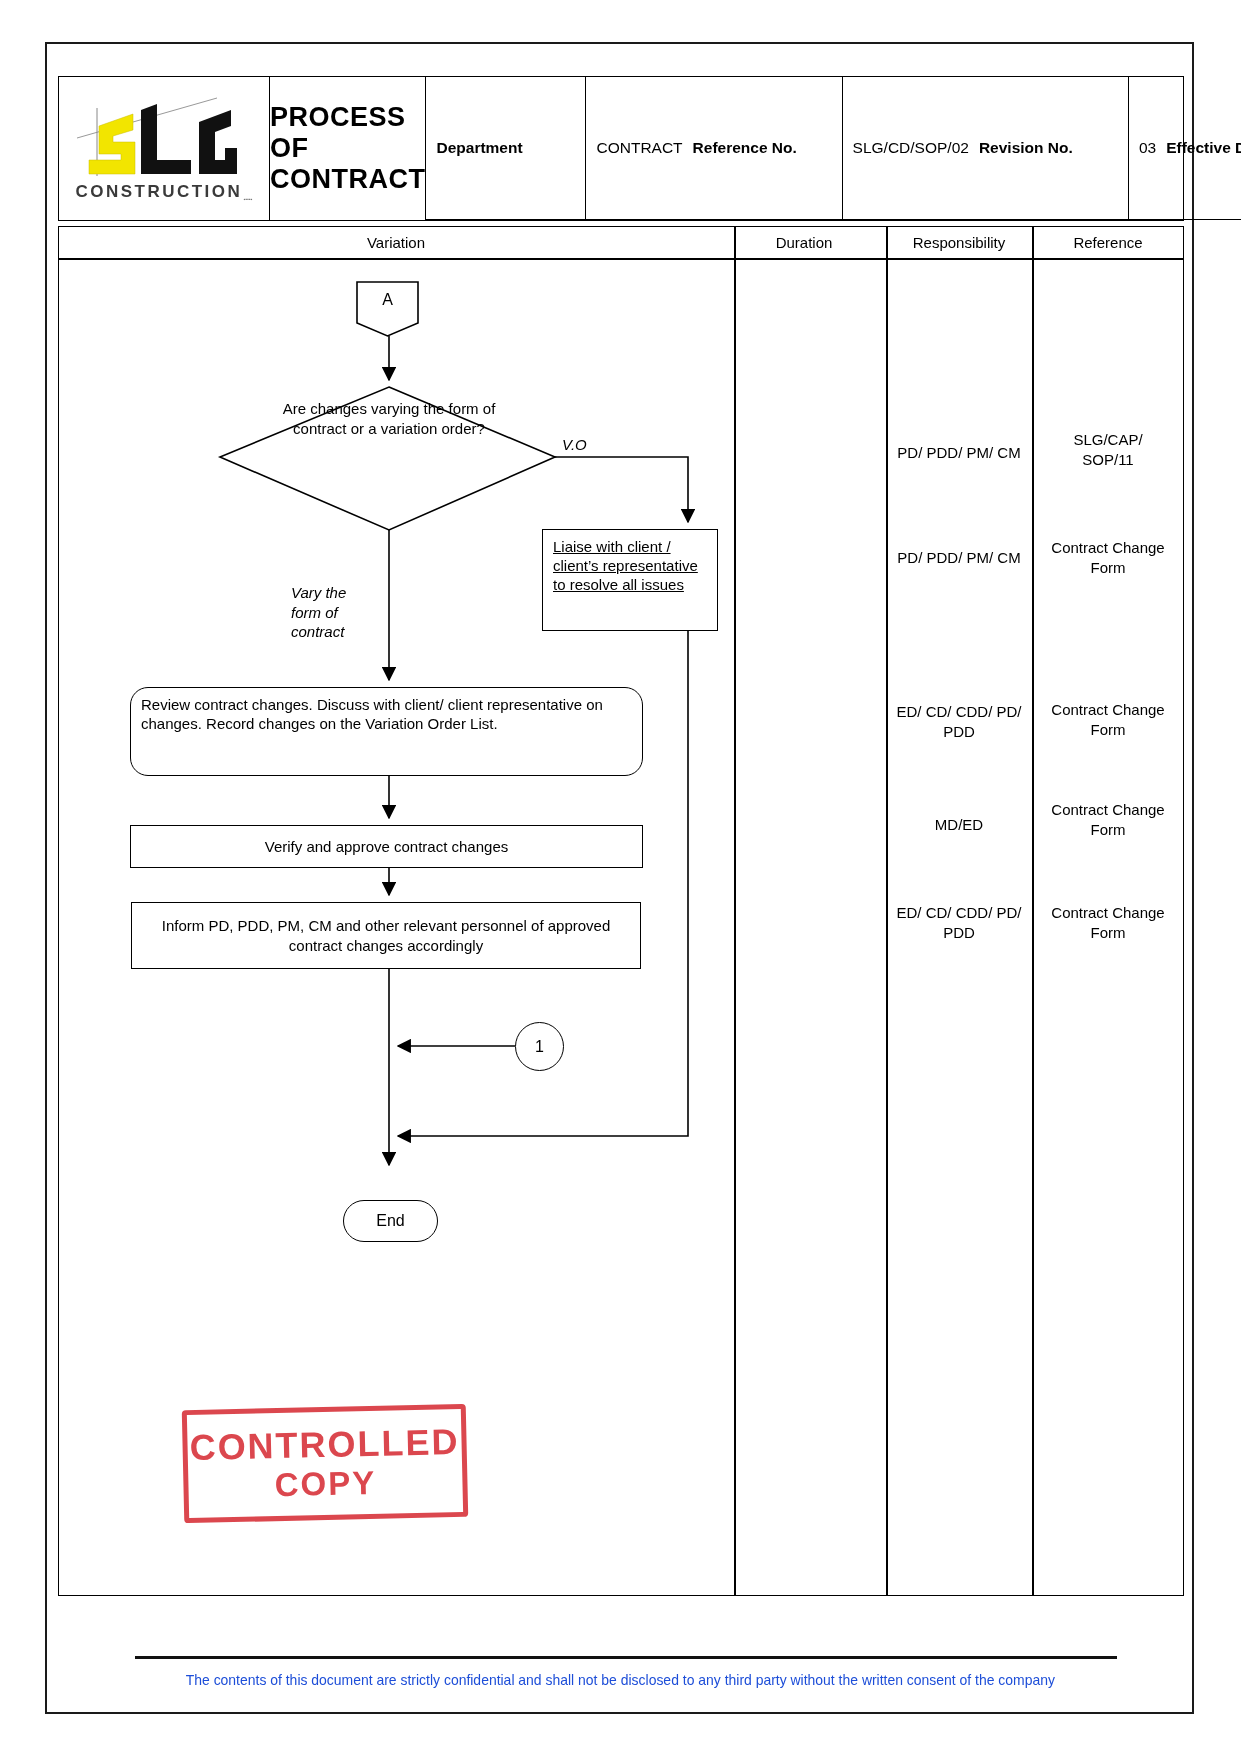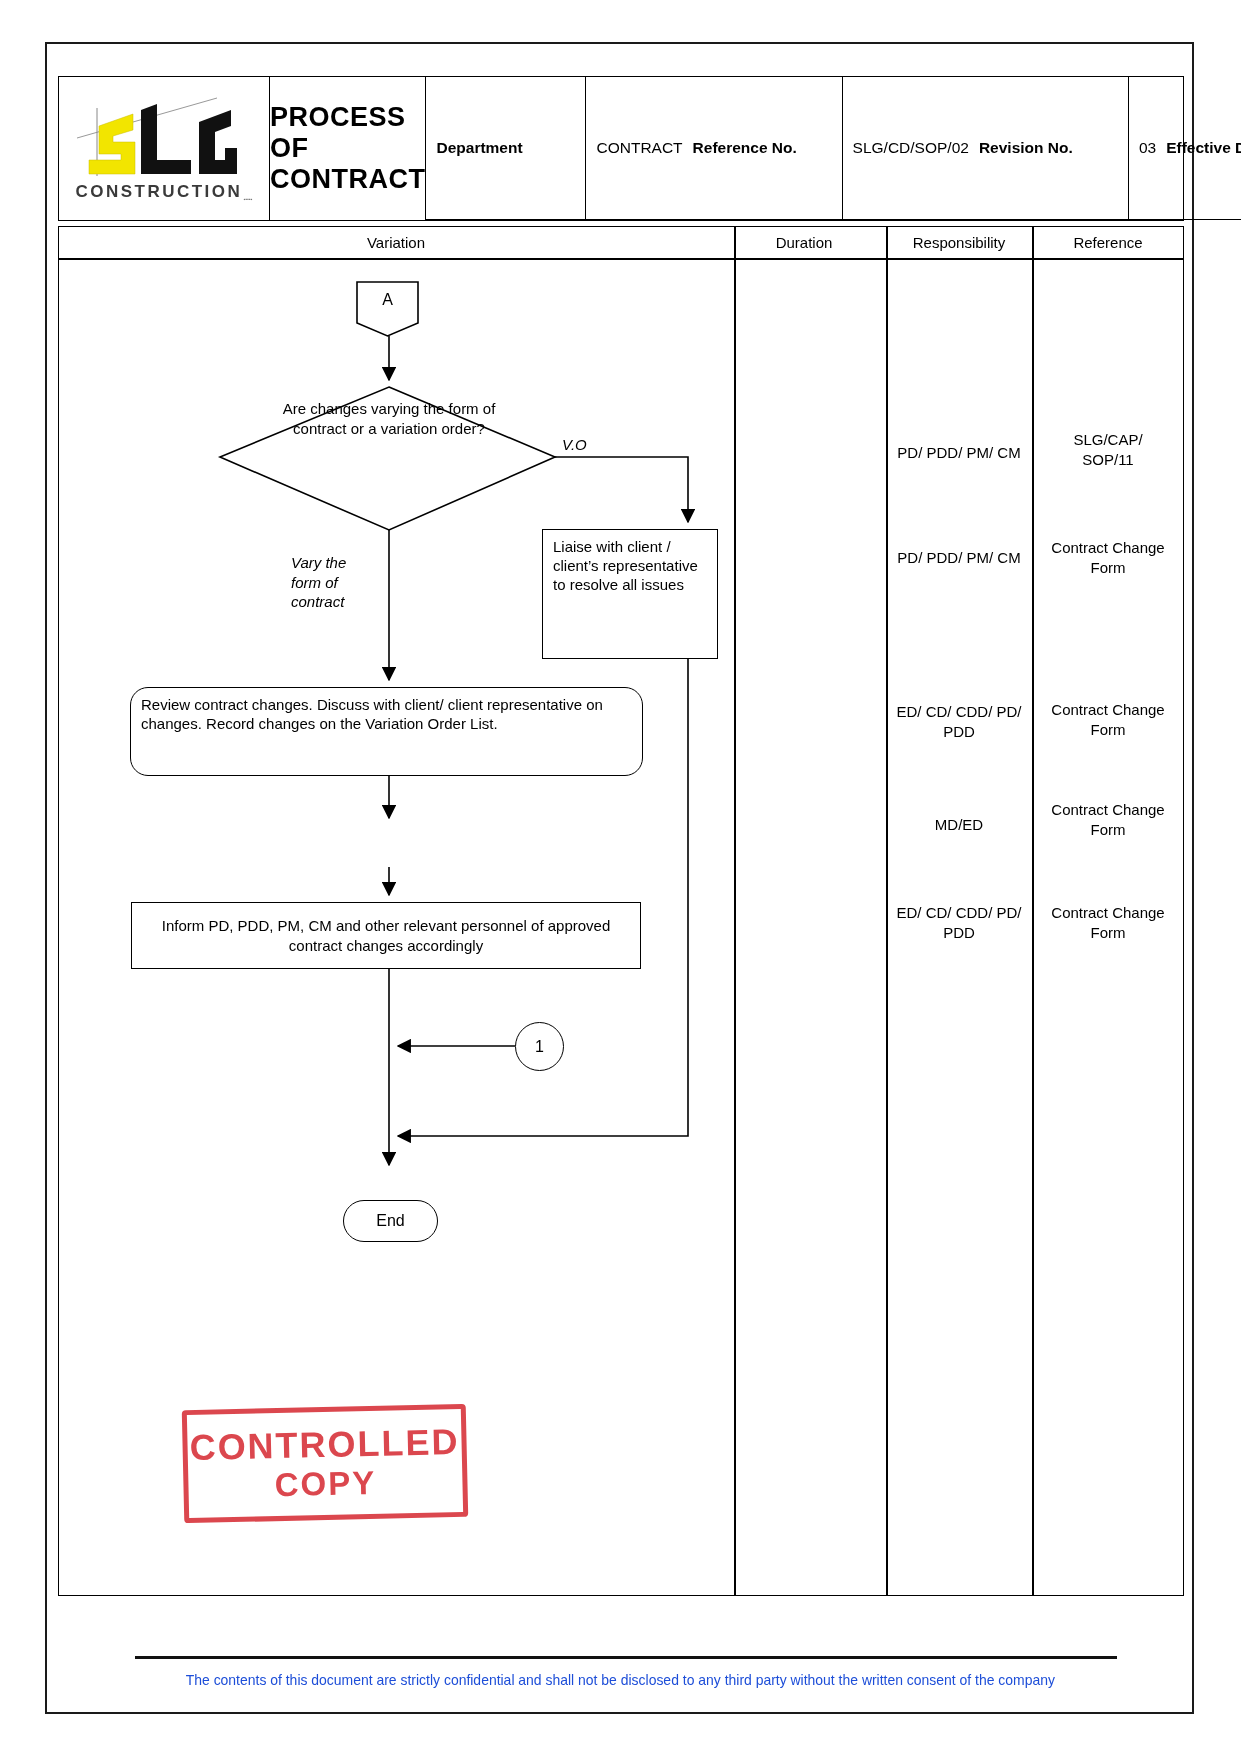--- a/index.html
+++ b/index.html
@@ -133,26 +133,27 @@
       <line x1="457" y1="788" x2="340" y2="788" marker-end="url(#arr)"></line>
     </g>
   </svg>
 
   <div class="abs flow-label" style="left:357px;top:290px;width:61px;text-align:center;font-size:16px;">A</div>
 
   <div class="abs flow-label diamond-text" style="left:278px;top:399px;width:222px;">Are changes varying the form of contract or a variation order?</div>
 
   <div class="abs flow-label italic" style="left:562px;top:423px;">V.O</div>
 
-  <div class="abs flow-label italic" style="left:291px;top:541px;width:80px;">Vary the form of contract</div>
+  <div class="abs flow-label italic" style="left:291px;top:571px;width:80px;">Vary the form of contract</div>
 
-  <div class="abs node left" style="left:542px;top:529px;width:176px;height:130px;">Liaise with client / client’s representative to resolve all issues</div>
+  <div class="abs node left" style="left:542px;top:529px;width:176px;height:102px;text-decoration:underline;">Liaise with client / client’s representative to resolve all issues</div>
 
   <div class="abs node left" style="left:130px;top:687px;width:513px;height:89px;border-radius:18px;">Review contract changes. Discuss with client/ client representative on changes. Record changes on the Variation Order List.</div>
 
+  <div class="abs node center" style="left:130px;top:825px;width:513px;height:43px;">Verify and approve contract changes</div>
 
   <div class="abs node center" style="left:131px;top:902px;width:510px;height:67px;padding:0 14px;">Inform PD, PDD, PM, CM and other relevant personnel of approved contract changes accordingly</div>
 
   <div class="abs connector-circle" style="left:515px;top:1022px;width:49px;height:49px;">1</div>
 
   <div class="abs end-node" style="left:343px;top:1172px;width:95px;height:42px;">End</div>
 
   <div class="abs cell-text" style="left:889px;top:443px;width:140px;">PD/ PDD/ PM/ CM</div>
   <div class="abs cell-text" style="left:889px;top:548px;width:140px;">PD/ PDD/ PM/ CM</div>
   <div class="abs cell-text" style="left:889px;top:702px;width:140px;">ED/ CD/ CDD/ PD/ PDD</div>

